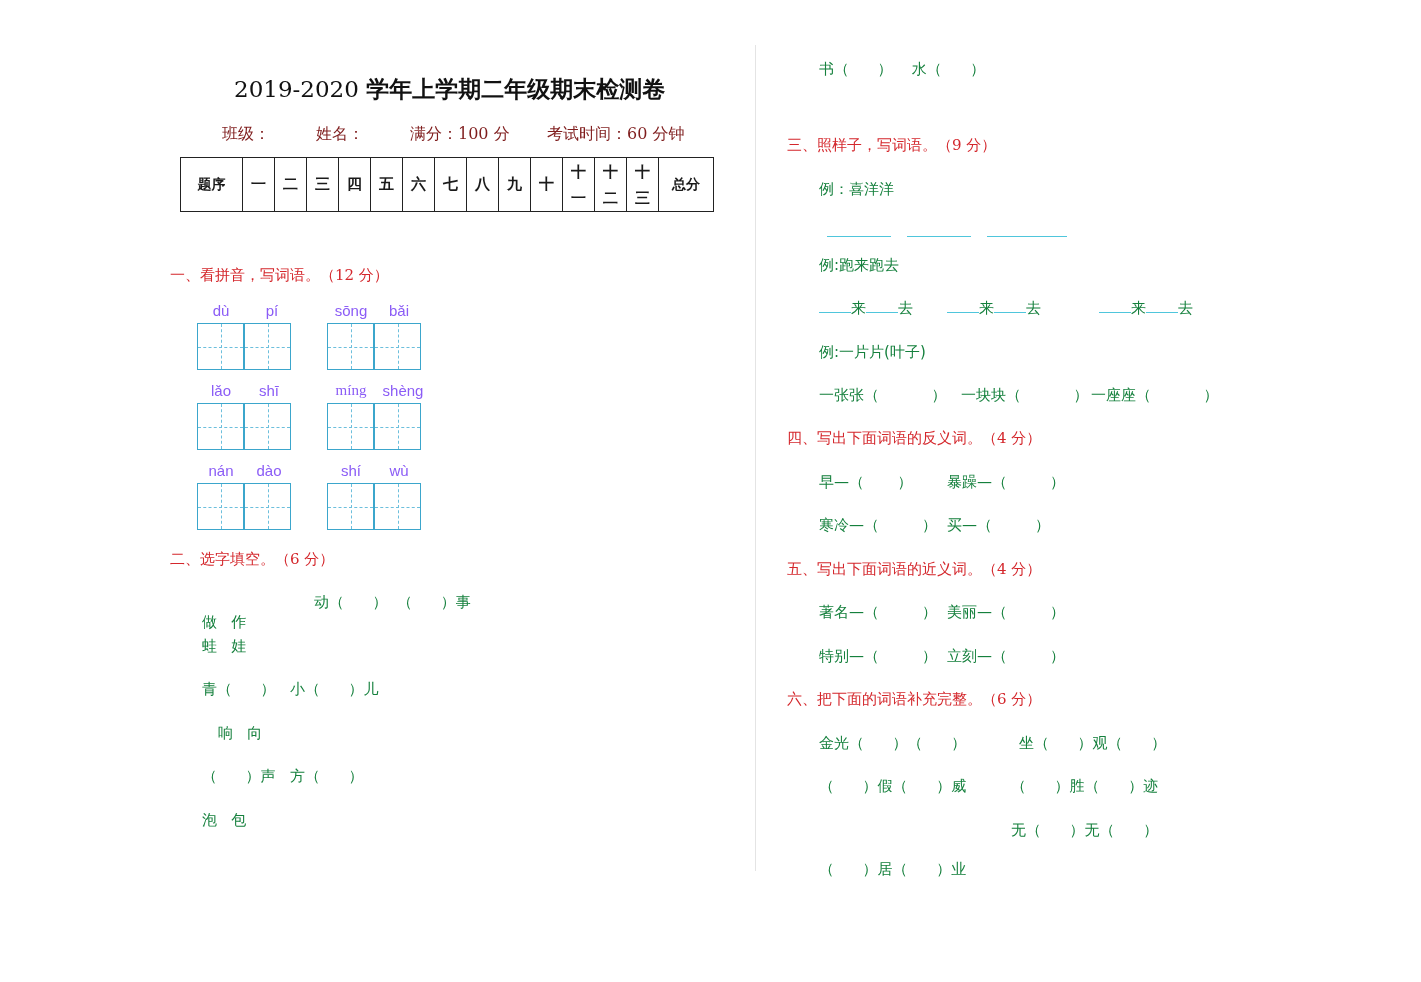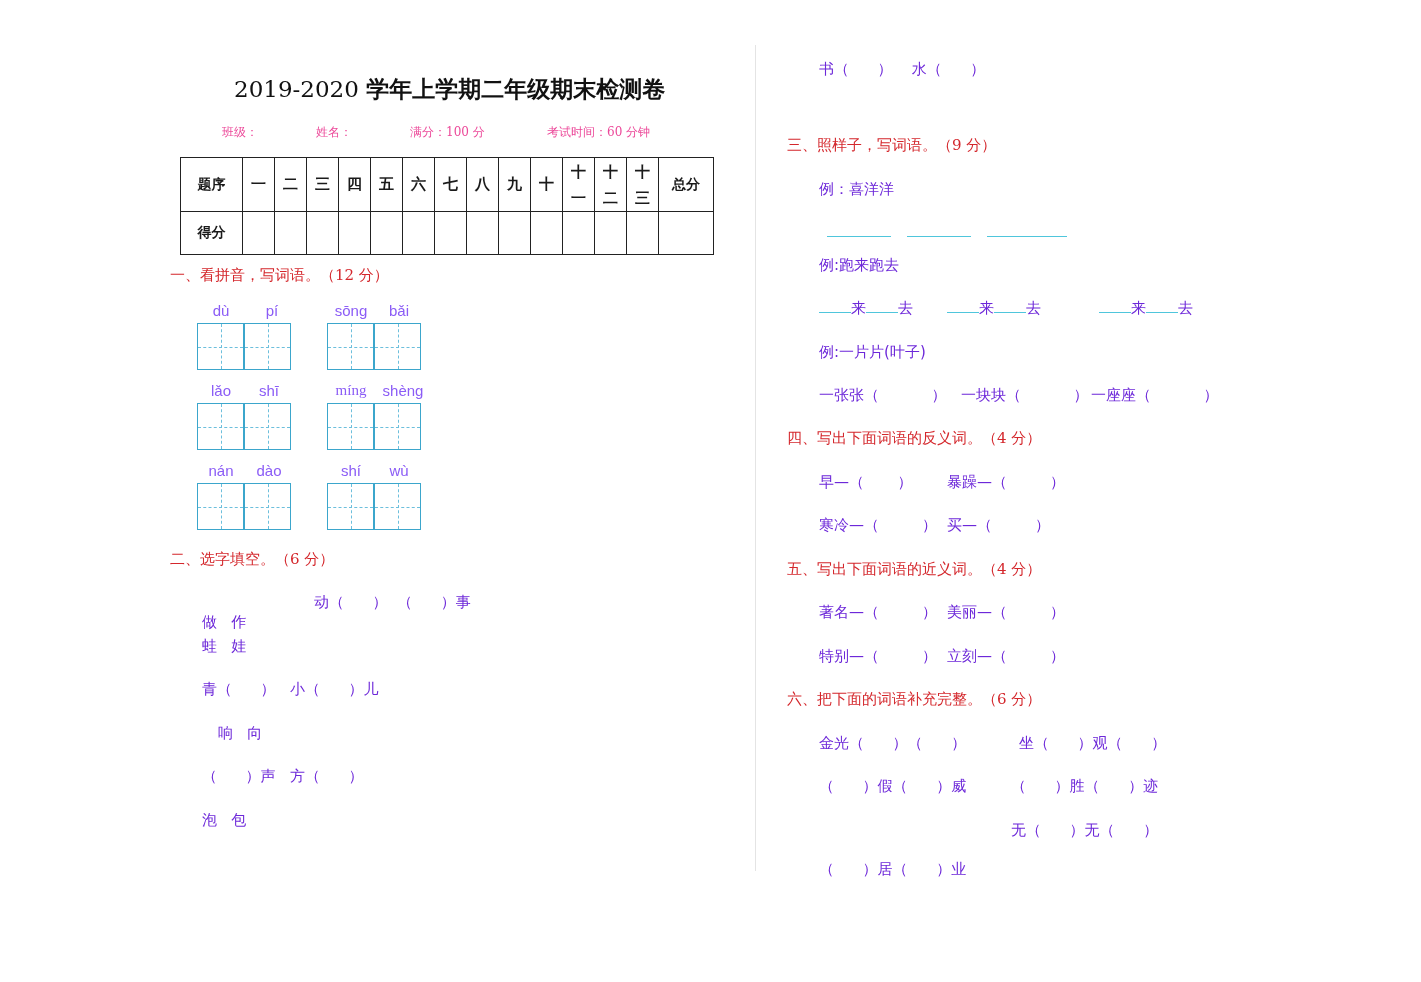--- a/index.html
+++ b/index.html
@@ -2,32 +2,32 @@
 <html><head>
 <meta charset="utf-8">
 <style>
   html, body { margin:0; padding:0; background:#ffffff; }
   body { width:1421px; height:982px; position:relative; overflow:hidden;
          font-family:"DejaVu Sans", sans-serif; color:#1a1a1a; }
   .abs { position:absolute; white-space:nowrap; }
   .title { left:234px; top:74px; font-size:23px; color:#111; }
   .title .yr { font-family:"DejaVu Serif", serif; font-weight:normal; }
   .title .cn { font-weight:bold; }
-  .info { top:124px; font-size:12px; font-family:"DejaVu Serif", serif; color:#ec4899; }
+  .info { top:124px; font-size:16px; font-family:"DejaVu Serif", serif; color:#7f1d1d; }
   .score-table { position:absolute; left:180px; top:157px; border-collapse:collapse; }
   .score-table td { border:1.3px solid #222; text-align:center; font-weight:bold; font-size:15px; padding:0; }
   .score-table tr.r1 td { height:53px; }
   .score-table tr.r2 td { height:42px; }
   .score-table td.lbl { width:61px; font-size:14px; }
   .score-table td.num { width:31px; }
   .score-table td.stack { line-height:26px; }
   .score-table td.tot { width:54px; font-size:14px; }
   .sec { font-size:15px; color:#d4272c; }
   .sec .pts { font-family:"DejaVu Serif", serif; }
-  .body-t { font-size:15px; color:#6d28d9; }
+  .body-t { font-size:15px; color:#15803d; }
   .py { font-size:15px; color:#8b5cf6; font-family:"Liberation Sans", sans-serif; text-align:center; width:48px; }
   .tian { position:absolute; width:47px; height:47px; border:1.3px solid #3ba6cc; box-sizing:border-box; }
   .tian::before { content:""; position:absolute; left:50%; top:0; bottom:0; border-left:1px dashed #6cbfdc; }
   .tian::after { content:""; position:absolute; top:50%; left:0; right:0; border-top:1px dashed #6cbfdc; }
   .blank { display:inline-block; border-bottom:1.3px solid #4fc6dc; vertical-align:baseline; }
   .divider { position:absolute; left:755px; top:45px; width:1px; height:826px; background:#e4e4e4; }
 </style>
 </head>
 <body>
 
@@ -52,37 +52,20 @@
     <td class="num">五</td>
     <td class="num">六</td>
     <td class="num">七</td>
     <td class="num">八</td>
     <td class="num">九</td>
     <td class="num">十</td>
     <td class="num stack"><span>十</span><br><span>一</span></td>
     <td class="num stack"><span>十</span><br><span>二</span></td>
     <td class="num stack"><span>十</span><br><span>三</span></td>
     <td class="tot">总分</td>
-  </tr>
-  <tr class="r2">
-    <td class="lbl">得分</td>
-    <td></td>
-    <td></td>
-    <td></td>
-    <td></td>
-    <td></td>
-    <td></td>
-    <td></td>
-    <td></td>
-    <td></td>
-    <td></td>
-    <td></td>
-    <td></td>
-    <td></td>
-    <td></td>
   </tr>
 </tbody>
   </table>
 
 <div class="abs sec" style="left:170px; top:266px;">
   <span>一、看拼音，写词语。</span><span class="pts">（12 分）</span>
 </div>
 
 <div class="abs py" style="left:197px; top:302px;">dù</div>
 <div class="abs py" style="left:248px; top:302px;">pí</div>

